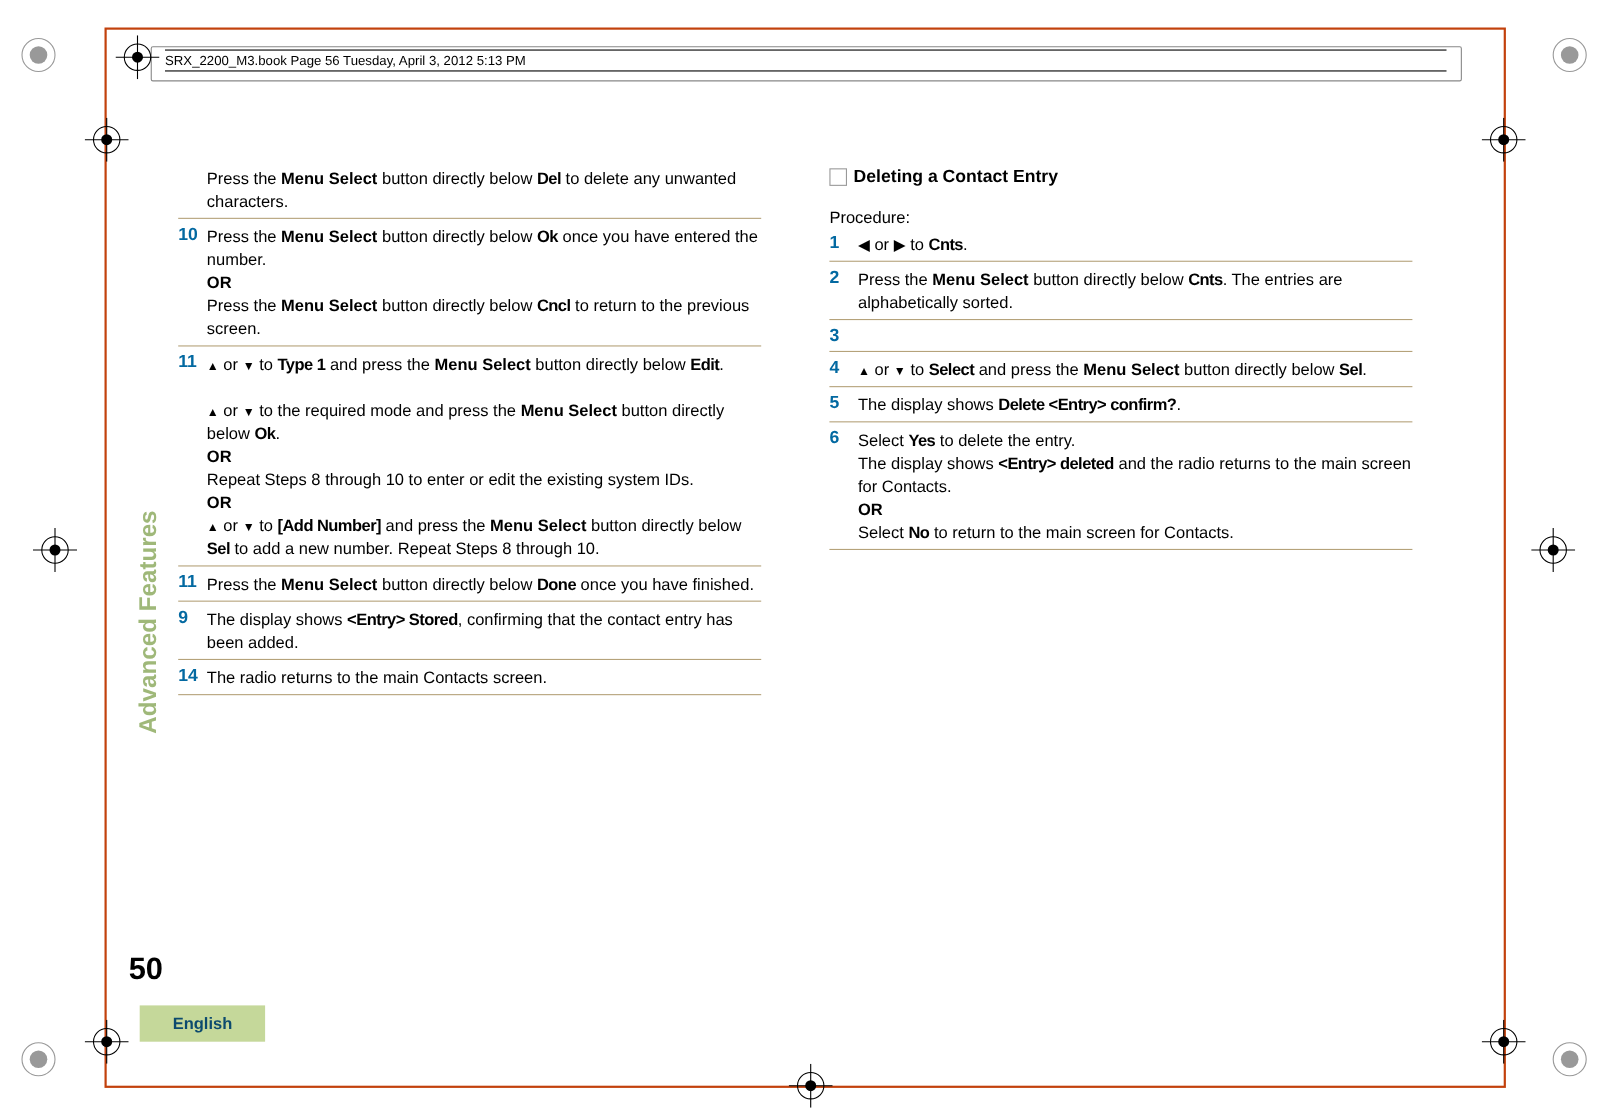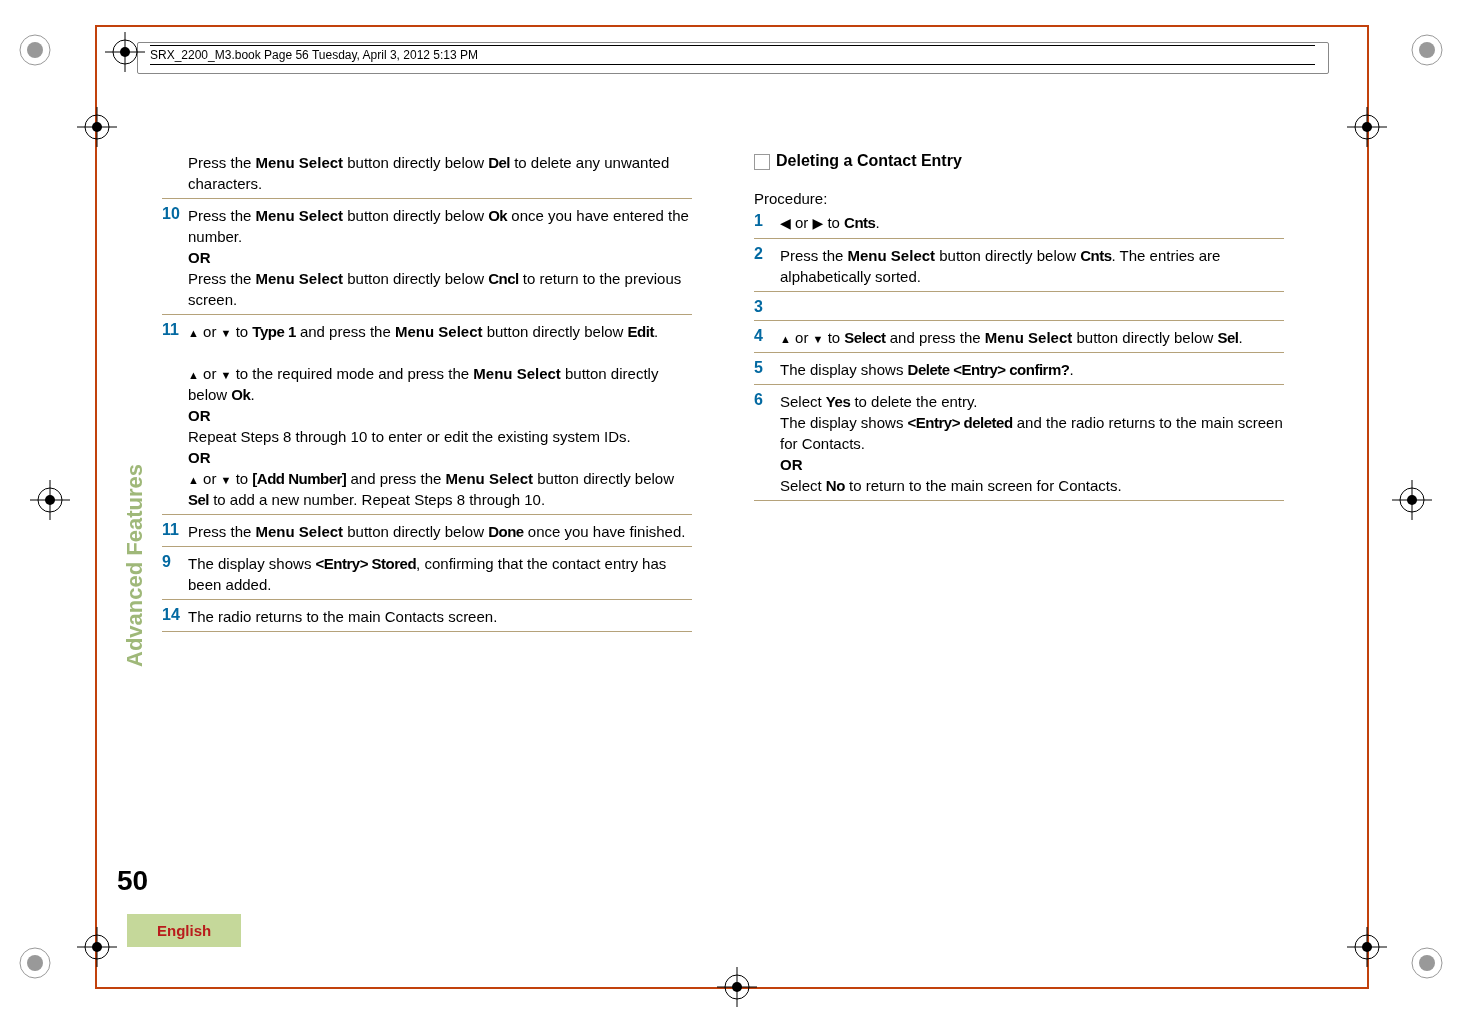--- a/index.html
+++ b/index.html
@@ -10,21 +10,21 @@
 .col{width:530px}
 .step{display:flex;margin-bottom:6px;padding-bottom:4px;border-bottom:1px solid #b5a27a}
 .num{color:#0369a1;font-weight:bold;width:26px;flex-shrink:0;font-size:16px}
 .txt{flex:1;line-height:1.4}
 .b{font-weight:bold}
 .menu{font-family:'Arial Narrow',Arial;font-weight:bold;letter-spacing:-.5px}
 .sect{font-weight:bold;margin-bottom:20px;font-size:16px}
 .proc{font-weight:normal;margin:5px 0}
 .sidebar{position:absolute;left:25px;top:420px;transform:rotate(-90deg);transform-origin:left top;color:#9fb879;font-weight:bold;font-size:22px;white-space:nowrap}
 .pgnum{position:absolute;left:20px;bottom:90px;font-size:28px;font-weight:bold}
-.lang{position:absolute;left:30px;bottom:40px;background:#c5d89a;padding:8px 30px;font-weight:bold;color:#b91c1c}
+.lang{position:absolute;left:30px;bottom:40px;background:#c5d89a;padding:8px 30px;font-weight:bold;color:#0c4a6e}
 .reg{position:absolute;width:40px;height:40px}
 .reg svg{width:100%;height:100%}
 .tri{font-size:11px}
 .arr{font-size:14px}
 .book-icon{display:inline-block;width:14px;height:14px;border:1px solid #999;margin-right:6px;vertical-align:middle}
 </style>
 </head>
 <body>
 
 <div class="reg" style="left:15px;top:30px"><svg viewBox="0 0 40 40">

